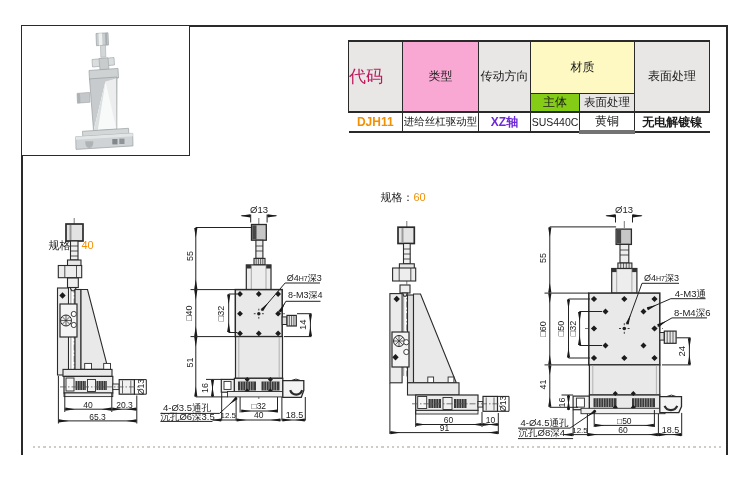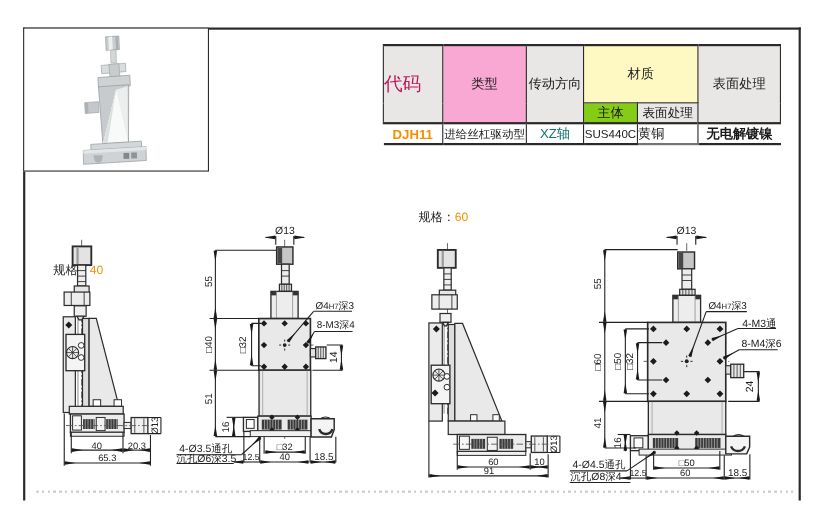--- a/index.html
+++ b/index.html
@@ -83,25 +83,25 @@
       <td style="height:16px;border-right:1px solid #2a2a2a;border-bottom:2px solid #2a2a2a;background:#84cc16;text-align:center;font-size:12px;color:#1a1a1a;padding:0;">主体</td>
 
       <td style="border-right:1px solid #2a2a2a;border-bottom:2px solid #2a2a2a;background:#e9e7e6;text-align:center;font-size:11.5px;color:#1a1a1a;padding:0;">表面处理</td>
     </tr>
     <tr>
 
       <td style="height:15px;border-bottom:2px solid #2a2a2a;text-align:center;font-size:12px;font-weight:bold;color:#f39000;padding:0;">DJH11</td>
 
       <td style="border-left:1px solid #2a2a2a;border-bottom:2px solid #2a2a2a;text-align:center;font-size:10.5px;color:#1a1a1a;padding:0;white-space:nowrap;">进给丝杠驱动型</td>
 
-      <td style="border-left:1px solid #2a2a2a;border-bottom:2px solid #2a2a2a;text-align:center;font-size:12px;color:#0f766e;padding:0;">XZ轴</td>
+      <td style="border-left:1px solid #2a2a2a;border-bottom:2px solid #2a2a2a;text-align:center;font-size:12px;color:#6d28d9;padding:0;font-weight:bold;">XZ轴</td>
 
       <td style="border-left:1px solid #2a2a2a;border-bottom:2px solid #2a2a2a;text-align:center;font-size:10.5px;color:#1a1a1a;padding:0;">SUS440C</td>
 
-      <td style="border-left:1px solid #2a2a2a;border-bottom:2px solid #737373;text-align:left;font-size:12px;color:#1a1a1a;padding:0;">黄铜</td>
+      <td style="border-left:1px solid #2a2a2a;border-bottom:4px solid #737373;text-align:center;font-size:12px;color:#1a1a1a;padding:0;">黄铜</td>
 
       <td style="border-left:1px solid #2a2a2a;border-bottom:2px solid #2a2a2a;text-align:center;font-size:12px;color:#1a1a1a;padding:0;font-weight:bold;">无电解镀镍</td>
     </tr>
   </tbody>
       </table>
 </div>
 
 <div class="abs" style="left:48.5px;top:206px;font-size:11px;color:#222;margin-top:32px;">规格：<span style="color:#f39000;">40</span></div>
 
 <div class="abs" style="left:380.5px;top:190px;font-size:11px;color:#222;">规格：<span style="color:#f39000;">60</span></div>

